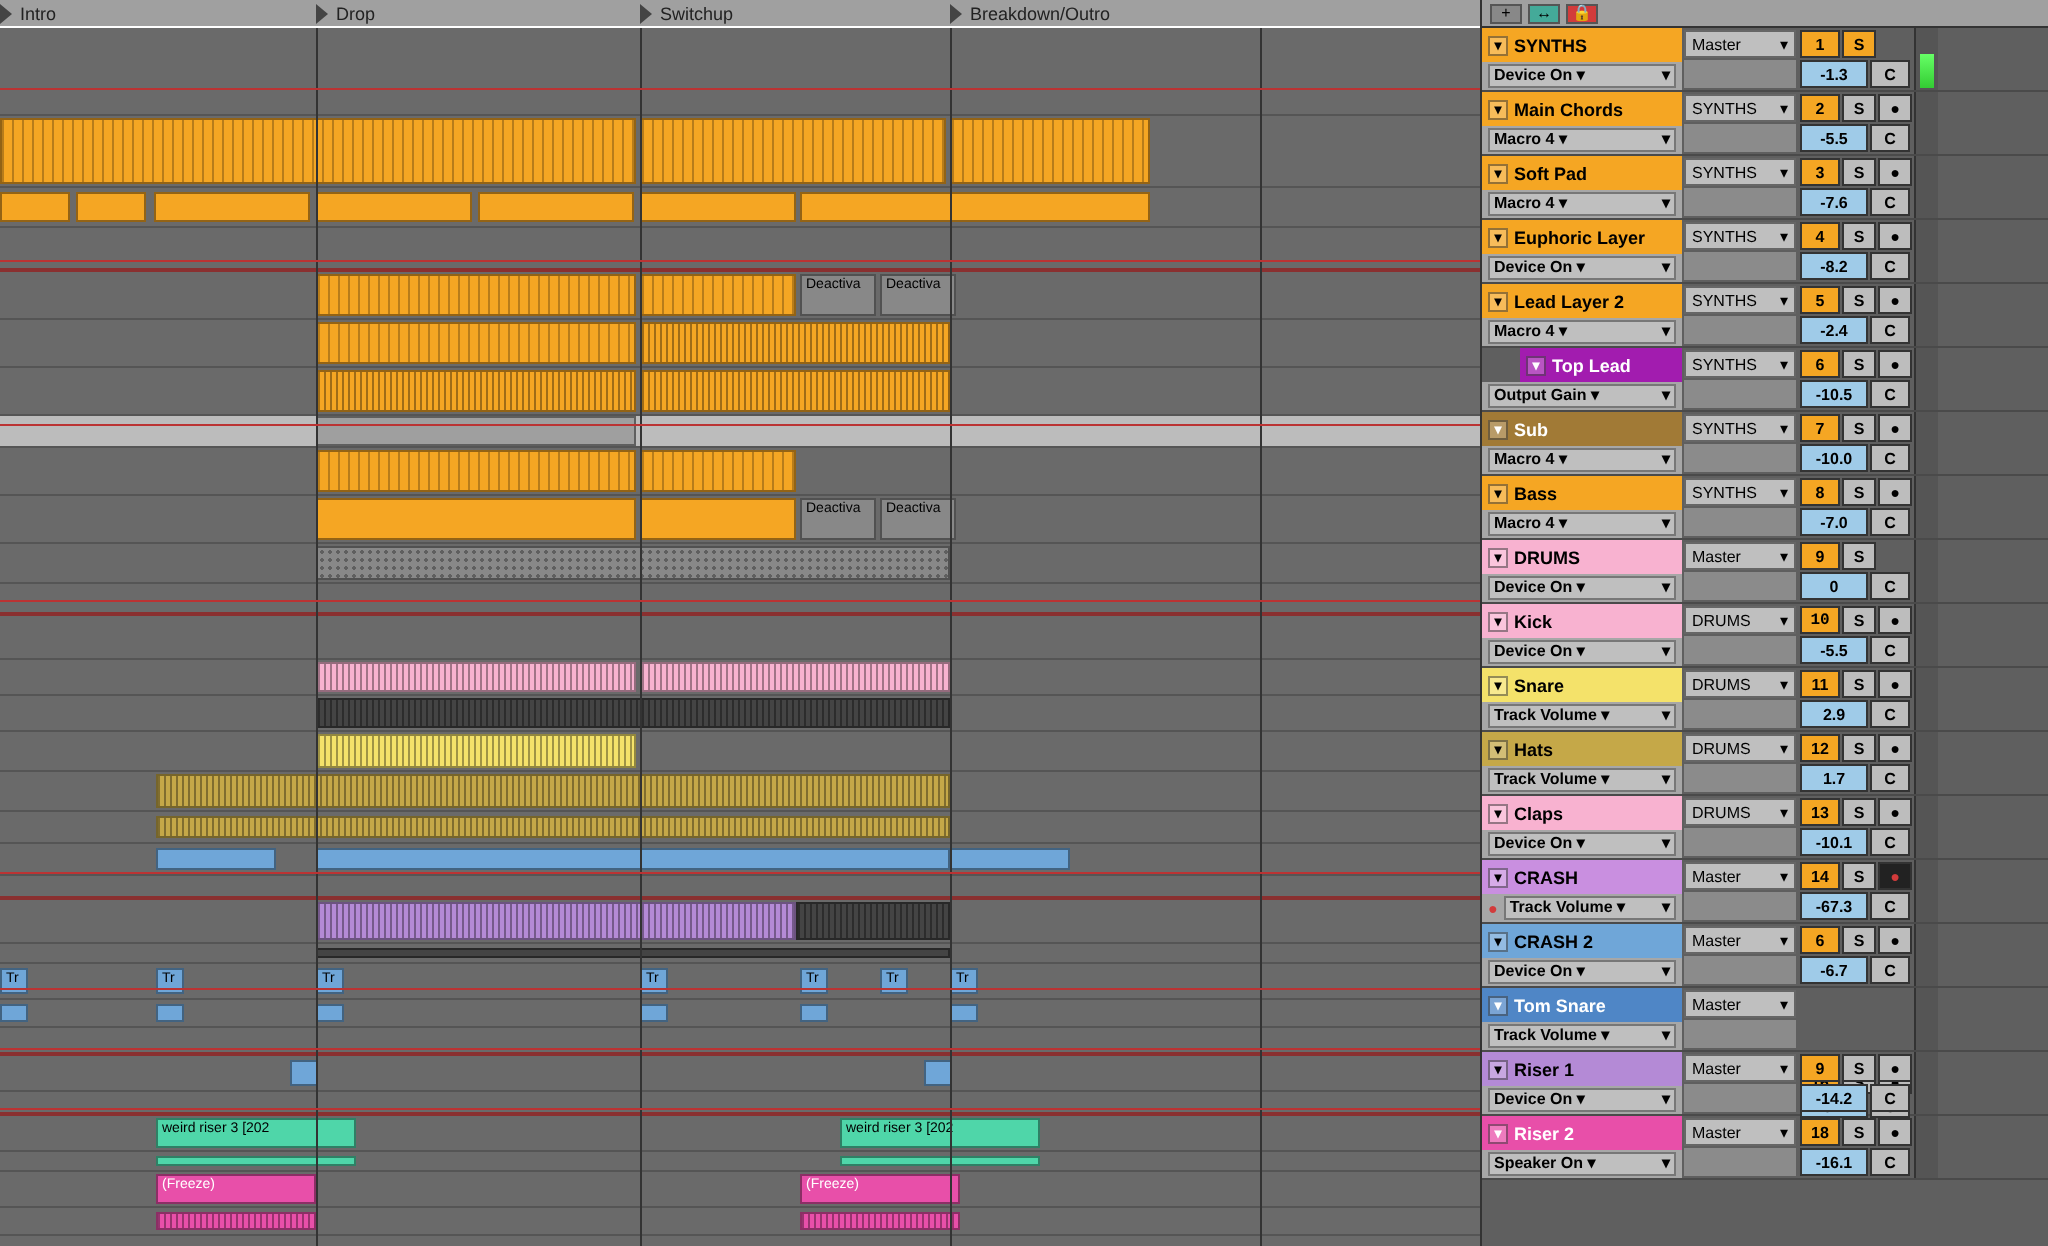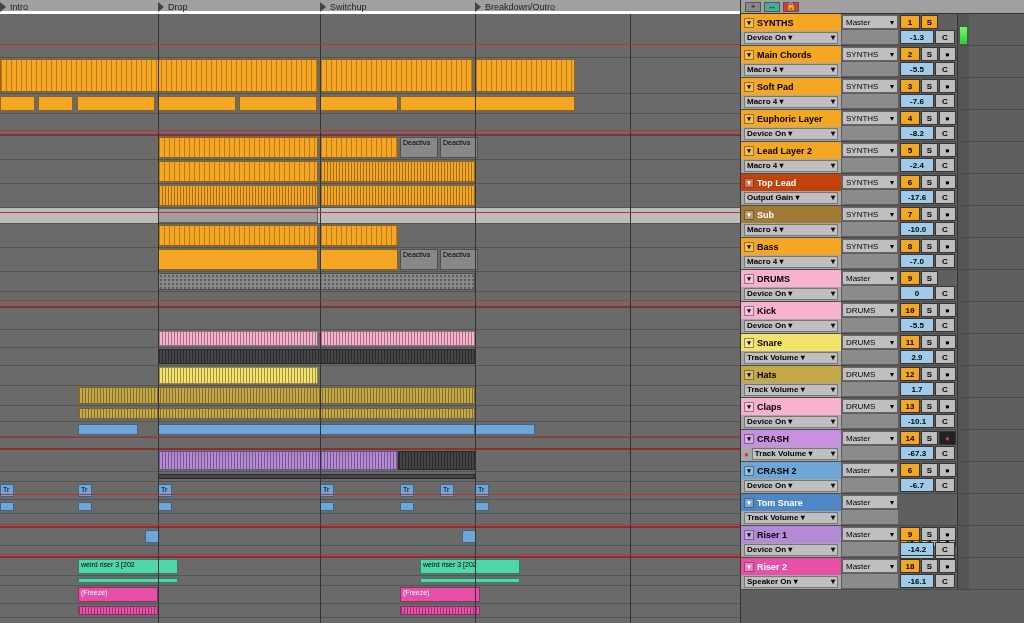--- a/index.html
+++ b/index.html
@@ -1,20 +1,20 @@
 <!DOCTYPE html>
 <html><head>
 <meta charset="utf-8">
 <style>
   * { box-sizing: border-box; margin: 0; padding: 0; font-family: "Helvetica Neue", Arial, sans-serif; }
   html, body { width: 1024px; height: 623px; background: #5a5a5a; overflow: hidden; font-size: 10px; color: #000; }
   .app { display: flex; width: 100%; height: 100%; }
   
   .arrange { flex: 1 1 auto; position: relative; background: #6a6a6a; overflow: hidden; }
-  .markerbar { position: absolute; top: 0; left: 0; right: 0; height: 14px; background: #a0a0a0; border-bottom: 3px solid #ffffff; z-index: 5; }
+  .markerbar { position: absolute; top: 0; left: 0; right: 0; height: 14px; background: #a0a0a0; border-bottom: 1px solid #ffffff; z-index: 5; }
   .marker { position: absolute; top: 0; height: 14px; line-height: 14px; font-size: 9px; color: #222; padding-left: 10px; }
   .marker::before { content: ""; position: absolute; left: 0; top: 2px; border-left: 6px solid #444; border-top: 5px solid transparent; border-bottom: 5px solid transparent; }
   .marker-line { position: absolute; top: 0; bottom: 0; width: 1px; background: #333; z-index: 2; }
   .lane { position: absolute; left: 0; right: 0; border-bottom: 1px solid #555; }
   .divider-strong { border-bottom: 2px solid #8a3030; }
   .clip { position: absolute; top: 1px; bottom: 1px; border: 1px solid rgba(0,0,0,.4); font-size: 7px; line-height: 9px; padding: 0 2px; overflow: hidden; white-space: nowrap; }
   .clip.small { top: 2px; bottom: 2px; }
   .c-orange   { background: #f5a623; }
   .c-pink     { background: #f8b2d0; }
   .c-yellow   { background: #f4e26a; }
@@ -63,21 +63,21 @@
   .meter-fill{ position:absolute; bottom:1px; left:2px; right:2px; height:55%; background:linear-gradient(#6f6,#3c3);}
   
   .hc-orange  { background:#f5a623;}
   .hc-pink    { background:#f8b2d0;}
   .hc-yellow  { background:#f4e26a;}
   .hc-khaki   { background:#c5a848;}
   .hc-purple  { background:#b48ad6;}
   .hc-violet  { background:#c98fe0;}
   .hc-blue    { background:#6fa6d8;}
   .hc-magenta { background:#e84fa9; color:#fff;}
-  .hc-red     { background:#c2410c; color:#fff;}
+  .hc-red     { background:#a21caf; color:#fff;margin-left:19px;}
   .hc-brown   { background:#a17a36; color:#fff;}
   .hc-blue2   { background:#4f86c6; color:#fff;}
 </style>
 </head>
 <body>
 
 <div class="app">
 
   <div class="arrange">
     <div class="markerbar">
@@ -404,21 +404,21 @@
             </div>
             <div class="route-blank"></div>
           </div>
           <div class="trk-mix">
             <div class="mixrow" style="height: 14px;">
               <div class="num-box" style="width: 20px;">6</div>
               <div class="sbtn">S</div>
               <div class="sbtn rec">●</div>
             </div>
             <div class="mixrow">
-              <div class="num-box db" style="width: 34px;">-17.6</div>
+              <div class="num-box db" style="width: 34px;">-10.5</div>
               <div class="sbtn" style="width: 20px;">C</div>
             </div>
           </div>
           <div class="trk-meter"></div>
         </div>
         <div class="trk">
           <div class="trk-name">
             <div class="trk-head hc-brown">
               <span class="fold-btn">▾</span>
               <span>Sub</span>

